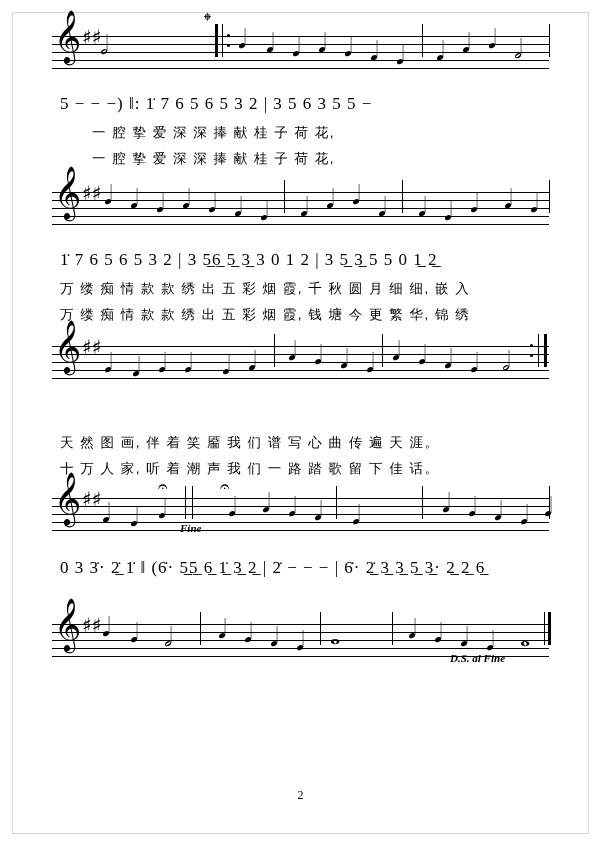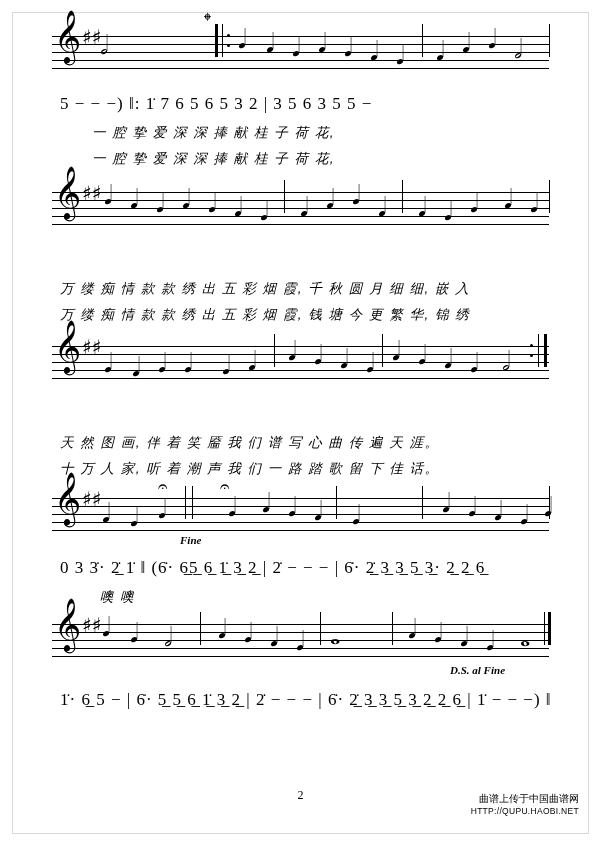--- a/index.html
+++ b/index.html
@@ -121,42 +121,40 @@
     position: absolute;
     font-size: 20px;
     font-family: "DejaVu Sans", sans-serif;
   }
   .mark {
     position: absolute;
     font-family: "Liberation Serif", serif;
     font-size: 11px;
     font-weight: bold;
     font-style: italic;
-    margin-top: 12px;
   }
   
   .jianpu {
     position: absolute;
     left: 60px;
     right: 52px;
     font-family: "Liberation Serif", serif;
     font-size: 17px;
     letter-spacing: 1px;
     white-space: nowrap;
   }
   
   .lyrics {
     position: absolute;
     left: 92px;
     right: 52px;
     font-family: "Liberation Sans", sans-serif;
     font-size: 13.5px;
     letter-spacing: 1.5px;
     white-space: nowrap;
-    font-style: italic;
   }
   .lyrics.indent3 { left: 60px; }
 
   
   .page-number {
     position: absolute;
     left: 0; right: 0;
     top: 788px;
     text-align: center;
     font-family: "Liberation Serif", serif;
@@ -255,20 +253,21 @@
         <div class="nt" style="left:418px; top:14px;">𝅘𝅥</div>
         <div class="nt" style="left:452px; top:10px;">𝅘𝅥</div>
         <div class="nt" style="left:478px; top:14px;">𝅘𝅥</div>
       </div>
 
       <div class="barline" style="left:232px;"></div>
       <div class="barline" style="left:350px;"></div>
       <div class="barline" style="left:497px;"></div>
     </div>
 
+    <div class="jianpu" style="top:70px;">1̇ 7 6 5 6 5 3 2 | 3 5̲6̲ 5̲ 3̲ 3 0 1 2 | 3 5̲ 3̲ 5 5 0 1̲ 2̲</div>
     <div class="lyrics indent3" style="top:100px;">万 缕 痴 情 款 款 绣 出 五 彩 烟 霞,      千 秋 圆 月 细 细,    嵌 入</div>
     <div class="lyrics indent3" style="top:126px;">万 缕 痴 情 款 款 绣 出 五 彩 烟 霞,      钱 塘 今 更 繁 华,    锦 绣</div>
   </div>
 
   <div class="system" style="top:334px;">
     <div class="staff-wrap">
       <div class="staff">
         <div class="line"></div>
           <div class="line"></div>
           <div class="line"></div>
@@ -341,22 +340,21 @@
 
       <div class="barline" style="left:133px;"></div>
       <div class="barline" style="left:140px;"></div>
       <div class="barline" style="left:284px;"></div>
       <div class="barline" style="left:370px;"></div>
       <div class="barline" style="left:497px;"></div>
 
       <div class="mark" style="left:128px; top:36px;">Fine</div>
     </div>
 
-    <div class="jianpu" style="top:72px;">0 3  3̇· 2̲̇ 1̇  ‖ (6̇· 6̲5̲ 6̲ 1̲̇ 3̲ 2̲ | 2̇ − − − | 6̇· 2̲̇ 3̲ 3̲ 5̲ 3̲· 2̲ 2̲ 6̲</div>
-    <div class="lyrics" style="top:102px; left:100px;">噢 噢</div>
+    <div class="jianpu" style="top:72px;">0 3  3̇· 2̲̇ 1̇  ‖ (6̇· 5̲5̲ 6̲ 1̲̇ 3̲ 2̲ | 2̇ − − − | 6̇· 2̲̇ 3̲ 3̲ 5̲ 3̲· 2̲ 2̲ 6̲</div>
   </div>
 
   <div class="system" style="top:612px;">
     <div class="staff-wrap">
       <div class="staff">
         <div class="line"></div>
           <div class="line"></div>
           <div class="line"></div>
           <div class="line"></div>
           <div class="line"></div>
@@ -382,22 +380,17 @@
 
       <div class="barline" style="left:148px;"></div>
       <div class="barline" style="left:268px;"></div>
       <div class="barline" style="left:340px;"></div>
       <div class="barline" style="left:492px;"></div>
       <div class="barline thick" style="left:496px;"></div>
 
       <div class="mark" style="left:398px; top:40px;">D.S. al Fine</div>
     </div>
 
-    <div class="jianpu" style="top:78px;">1̇· 6̲ 5 − | 6̇· 5̲ 5̲ 6̲ 1̲̇ 3̲ 2̲ | 2̇ − − − | 6̇· 2̲̇ 3̲ 3̲ 5̲ 3̲ 2̲ 2̲ 6̲ | 1̇ − − −) ‖</div>
   </div>
 
   <div class="page-number">2</div>
 
-  <div class="credit">
-    <div>曲谱上传于中国曲谱网</div>
-    <div class="url">HTTP://QUPU.HAOBI.NET</div>
-  </div>
 </div>
 
 </body></html>

